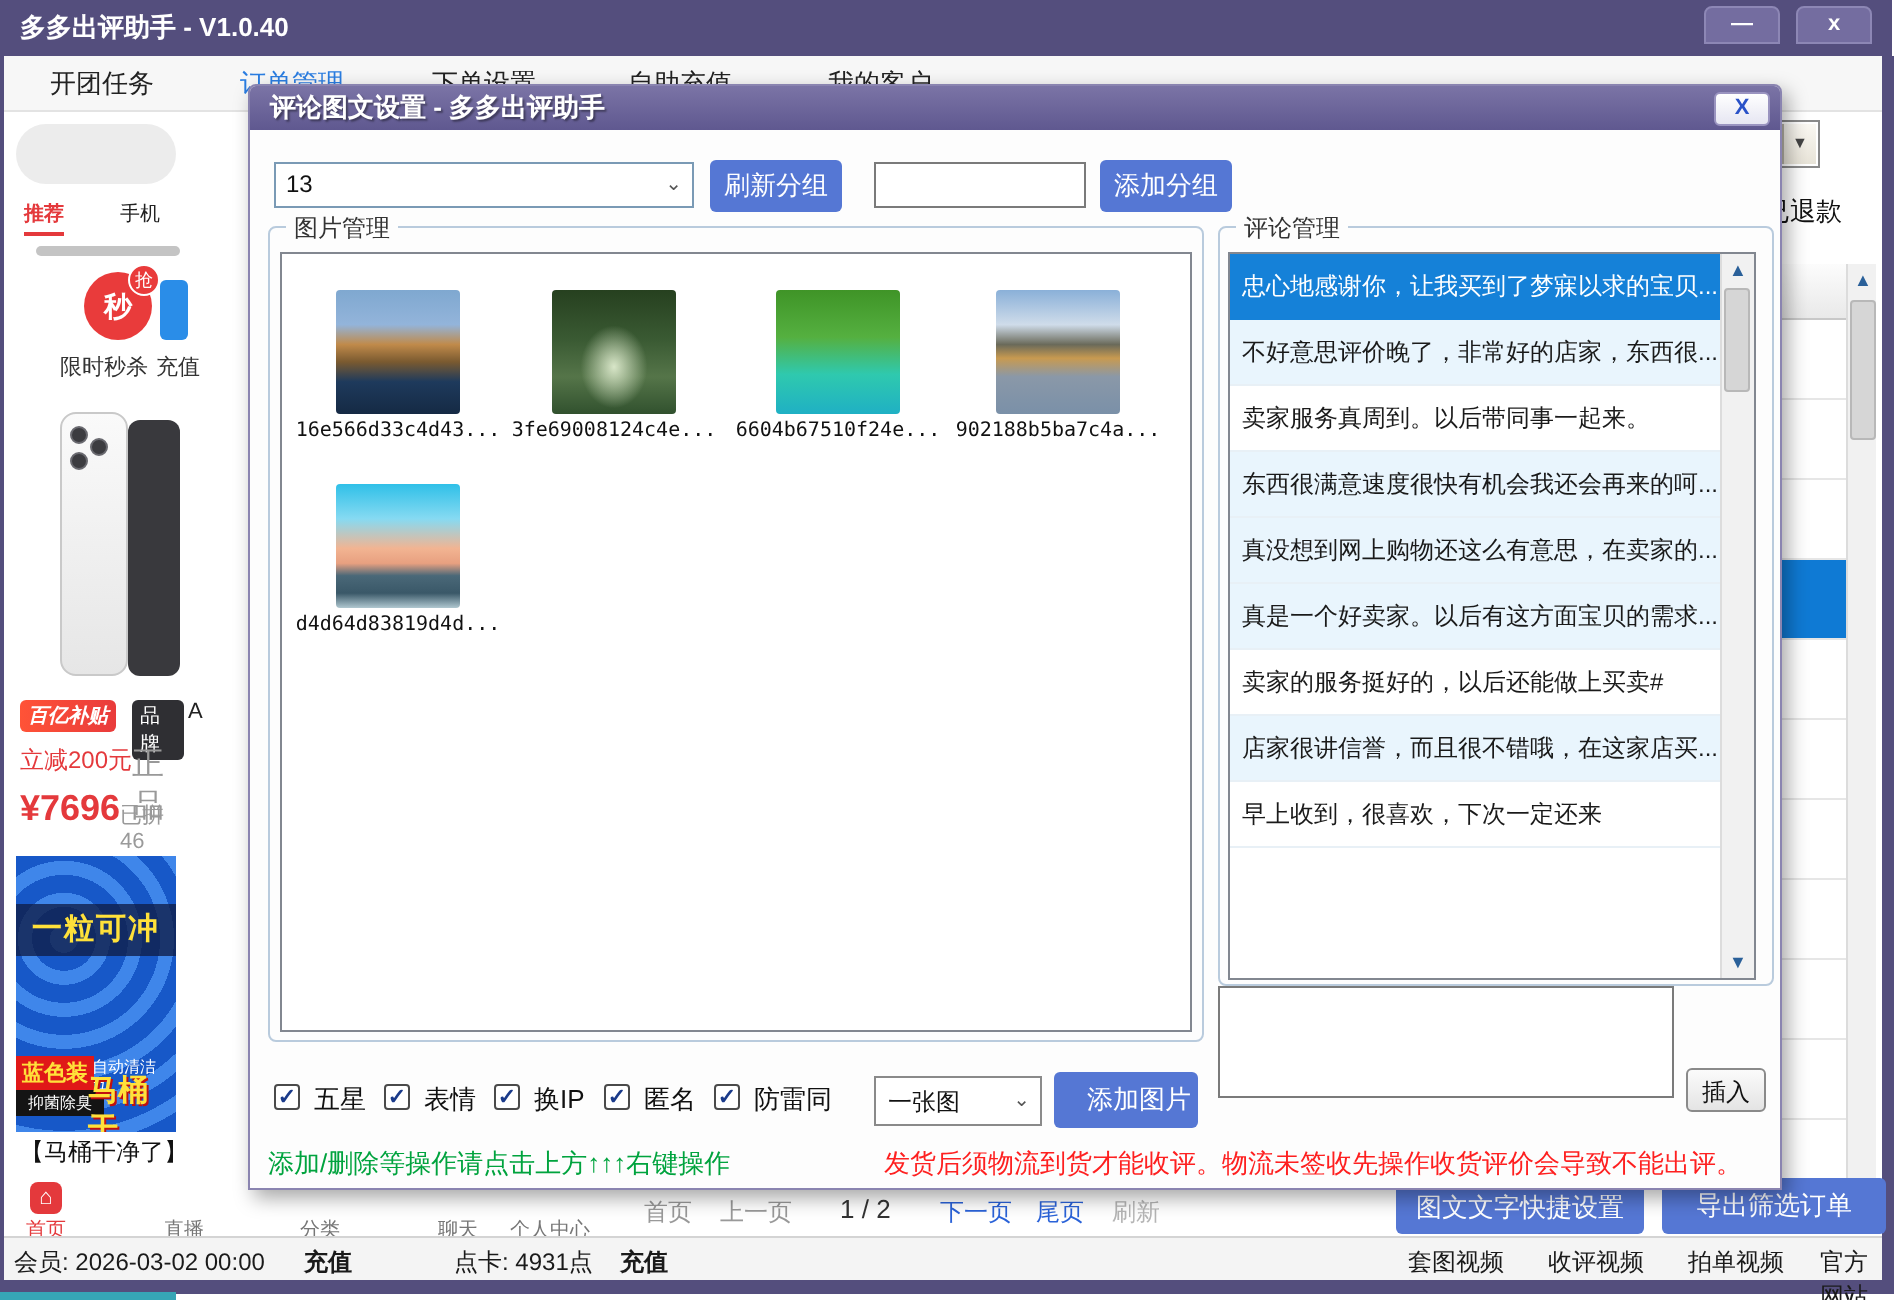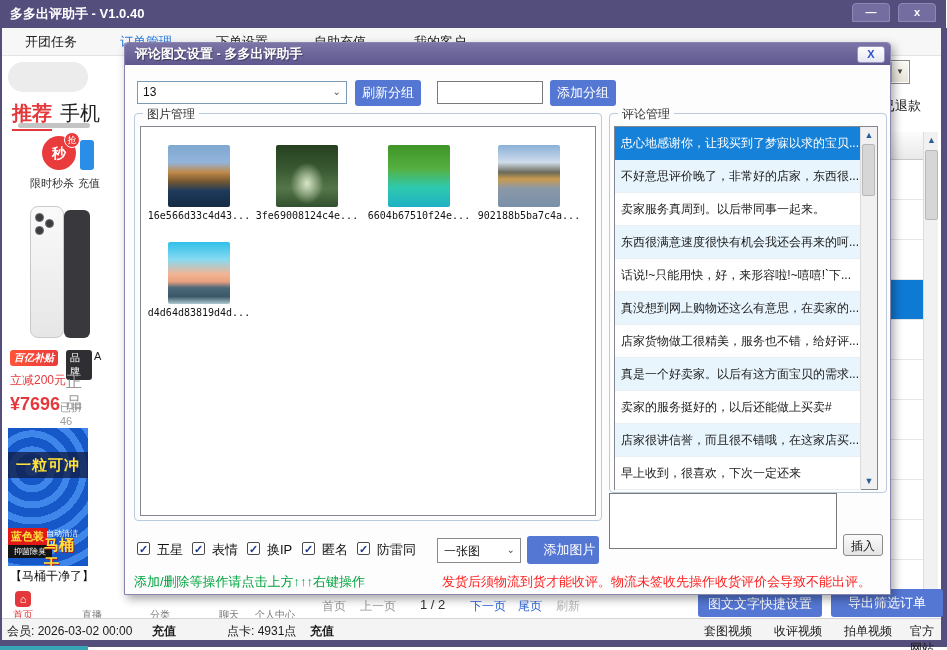--- a/index.html
+++ b/index.html
@@ -11,21 +11,21 @@
   .titlebar { left:0; top:0; width:946px; height:28px; background:#544e7d; color:#fff; font-size:13px; font-weight:bold; line-height:28px; padding-left:10px; }
   .winbtn { top:3px; height:19px; width:38px; background:#746da0; border:1px solid #8d87b5; border-radius:4px 4px 0 0; color:#fff; text-align:center; font-size:11px; font-weight:bold; line-height:17px; }
   .border-strip { background:#544e7d; }
 
   .menubar { left:2px; top:28px; width:939px; height:28px; background:#f7f7f7; border-bottom:1px solid #e3e3e3; }
   .menu-item { position:absolute; top:5px; font-size:13px; color:#222; }
   .menu-item.active { color:#2a7de1; }
 
   
   .searchpill { left:8px; top:62px; width:80px; height:30px; background:#ececec; border-radius:15px; }
-  .side-tab { font-size:20px;font-family:Liberation Serif, serif; }
+  .side-tab { font-size:10px;font-family:Liberation Serif, serif; }
   .hscroll-bar { left:18px; top:123px; width:72px; height:5px; background:#c4c4c4; border-radius:3px; }
   .flash-circle { left:42px; top:136px; width:34px; height:34px; background:#e93b3b; border-radius:50%; color:#fff; font-size:14px; font-weight:bold; text-align:center; line-height:34px; }
   .flash-badge { left:64px; top:132px; width:16px; height:16px; background:#e93b3b; border:1px solid #fff; border-radius:50%; color:#fff; font-size:9px; text-align:center; line-height:14px; }
   .recharge-sq { left:80px; top:140px; width:14px; height:30px; background:#2a8de8; border-radius:3px; }
   .icon-label { font-size:11px; color:#333; }
   .card { background:#fff; border-radius:8px; }
   .phone-silver { left:30px; top:208px; width:34px; height:132px; background:linear-gradient(180deg,#fafafa,#e6e6e6); border:1px solid #c9c9c9; border-radius:8px; }
   .lens { position:absolute; width:9px; height:9px; border-radius:50%; background:#3c3c40; border:1px solid #6a6a70; }
   .phone-dark { left:62px; top:212px; width:26px; height:128px; background:#39393d; border-radius:6px; }
   .badge-red { background:linear-gradient(90deg,#ff5337,#e93b3b); color:#fff; font-size:10px; font-weight:bold; font-style:italic; padding:1px 4px; border-radius:3px; }
@@ -230,23 +230,21 @@
     </div>
 
     <div class="abs groupbox" style="left:484px;top:70px;width:278px;height:380px;">
       <span class="grouplegend">评论管理</span>
       <div class="abs listbox" style="left:4px;top:12px;width:264px;height:364px;">
         <div style="position:absolute;left:0;top:0;width:246px;">
           <div class="comment-row selected">忠心地感谢你，让我买到了梦寐以求的宝贝...</div>
           <div class="comment-row alt">不好意思评价晚了，非常好的店家，东西很...</div>
           <div class="comment-row">卖家服务真周到。以后带同事一起来。</div>
           <div class="comment-row alt">东西很满意速度很快有机会我还会再来的呵...</div>
-          <div class="comment-row">话说!~只能用快，好，来形容啦!~嘻嘻!`下...</div>
           <div class="comment-row alt">真没想到网上购物还这么有意思，在卖家的...</div>
-          <div class="comment-row">店家货物做工很精美，服务也不错，给好评...</div>
           <div class="comment-row alt">真是一个好卖家。以后有这方面宝贝的需求...</div>
           <div class="comment-row">卖家的服务挺好的，以后还能做上买卖#</div>
           <div class="comment-row alt">店家很讲信誉，而且很不错哦，在这家店买...</div>
           <div class="comment-row">早上收到，很喜欢，下次一定还来</div>
         </div>
         <div style="position:absolute;right:0;top:0;width:17px;height:362px;background:#f1f1f1;border-left:1px solid #dcdcdc;">
           <div class="scroll-arrow" style="position:absolute;top:3px;width:16px;">▲</div>
           <div class="scroll-thumb abs" style="top:17px;height:52px;width:13px;"></div>
           <div class="scroll-arrow" style="position:absolute;bottom:3px;width:16px;">▼</div>
         </div>

